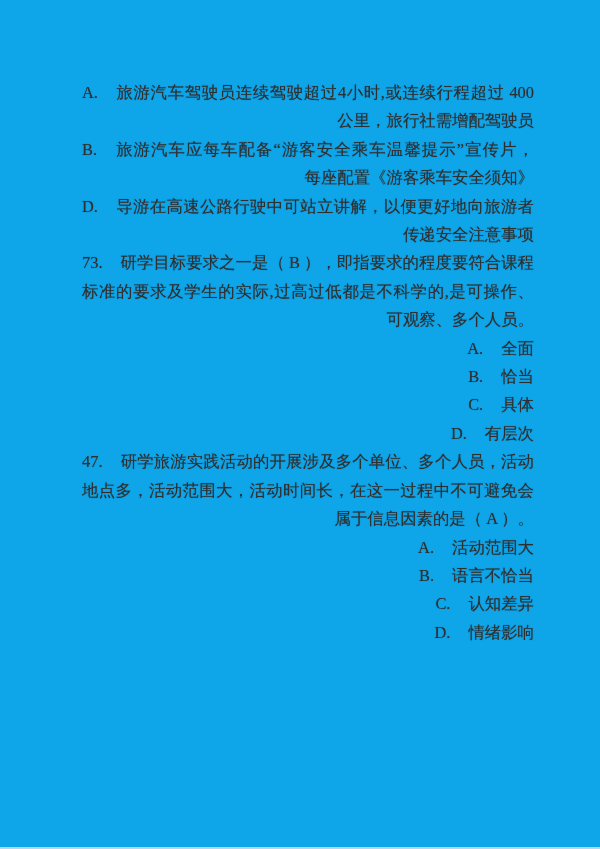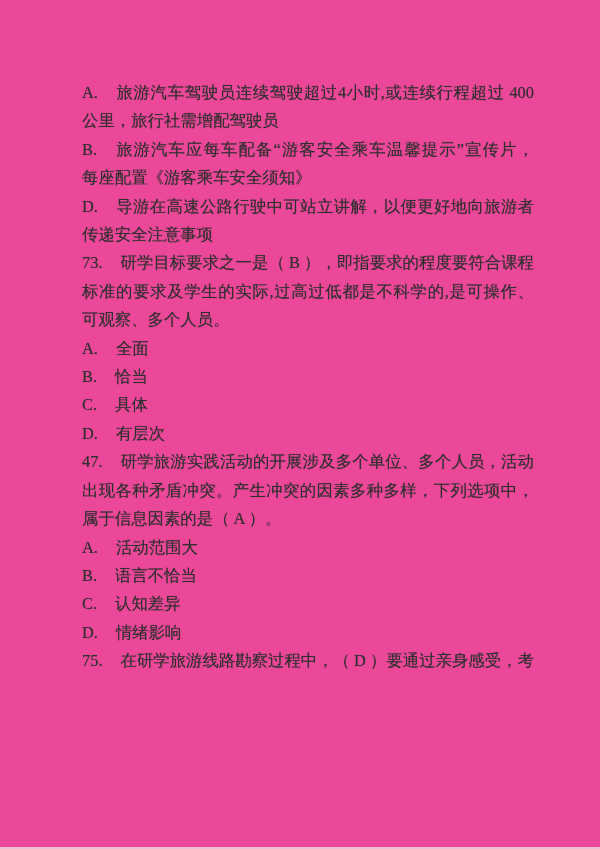--- a/index.html
+++ b/index.html
@@ -10,39 +10,39 @@
     width: 600px;
     height: 849px;
     background: #fcfcfb;
     overflow: hidden;
     position: relative;
     font-family: "Liberation Serif", "DejaVu Serif", serif;
   }
   .page {
     position: absolute;
     inset: 0;
-    background: #ec4899;
+    background: #0ea5e9;
   }
   .doc {
     position: absolute;
     left: 82px;
     top: 79px;
     width: 452px;
     color: #2f2f2f;
     font-size: 16.4px;
     line-height: 28.4px;
     text-shadow: 0 0 1px rgba(47,47,47,0.5);
   }
   .block {
     margin: 0;
     padding: 0;
   }
   .line {
     white-space: nowrap;
-    text-align: left;
+    text-align: right;
   }
   .line.fill {
     white-space: normal;
     text-align: justify;
     text-align-last: justify;
   }
   .label {
     display: inline-block;
     margin-right: 18px;
   }
@@ -85,33 +85,30 @@
         <div class="line"><span class="label">B.</span><span>恰当</span></div>
       </div>
       <div class="block">
         <div class="line"><span class="label">C.</span><span>具体</span></div>
       </div>
       <div class="block">
         <div class="line"><span class="label">D.</span><span>有层次</span></div>
       </div>
       <div class="block">
         <div class="line fill"><span class="label">47.</span><span>研学旅游实践活动的开展涉及多个单位、多个人员，活动</span></div>
-        <div class="line fill"><span>出现各种矛盾冲突。产生冲突的因素多种多样，下列选项中，</span></div>
+        <div class="line fill"><span>地点多，活动范围大，活动时间长，在这一过程中不可避免会</span></div>
         <div class="line"><span>属于信息因素的是（ A ）。</span></div>
       </div>
       <div class="block">
         <div class="line"><span class="label">A.</span><span>活动范围大</span></div>
       </div>
       <div class="block">
         <div class="line"><span class="label">B.</span><span>语言不恰当</span></div>
       </div>
       <div class="block">
         <div class="line"><span class="label">C.</span><span>认知差异</span></div>
       </div>
       <div class="block">
         <div class="line"><span class="label">D.</span><span>情绪影响</span></div>
       </div>
-      <div class="block">
-        <div class="line"><span class="label">75.</span><span>在研学旅游线路勘察过程中，（ D ）要通过亲身感受，考</span></div>
-      </div>
     </div>
   <div class="scan-edge"></div>
 </div>
 
 </body></html>

